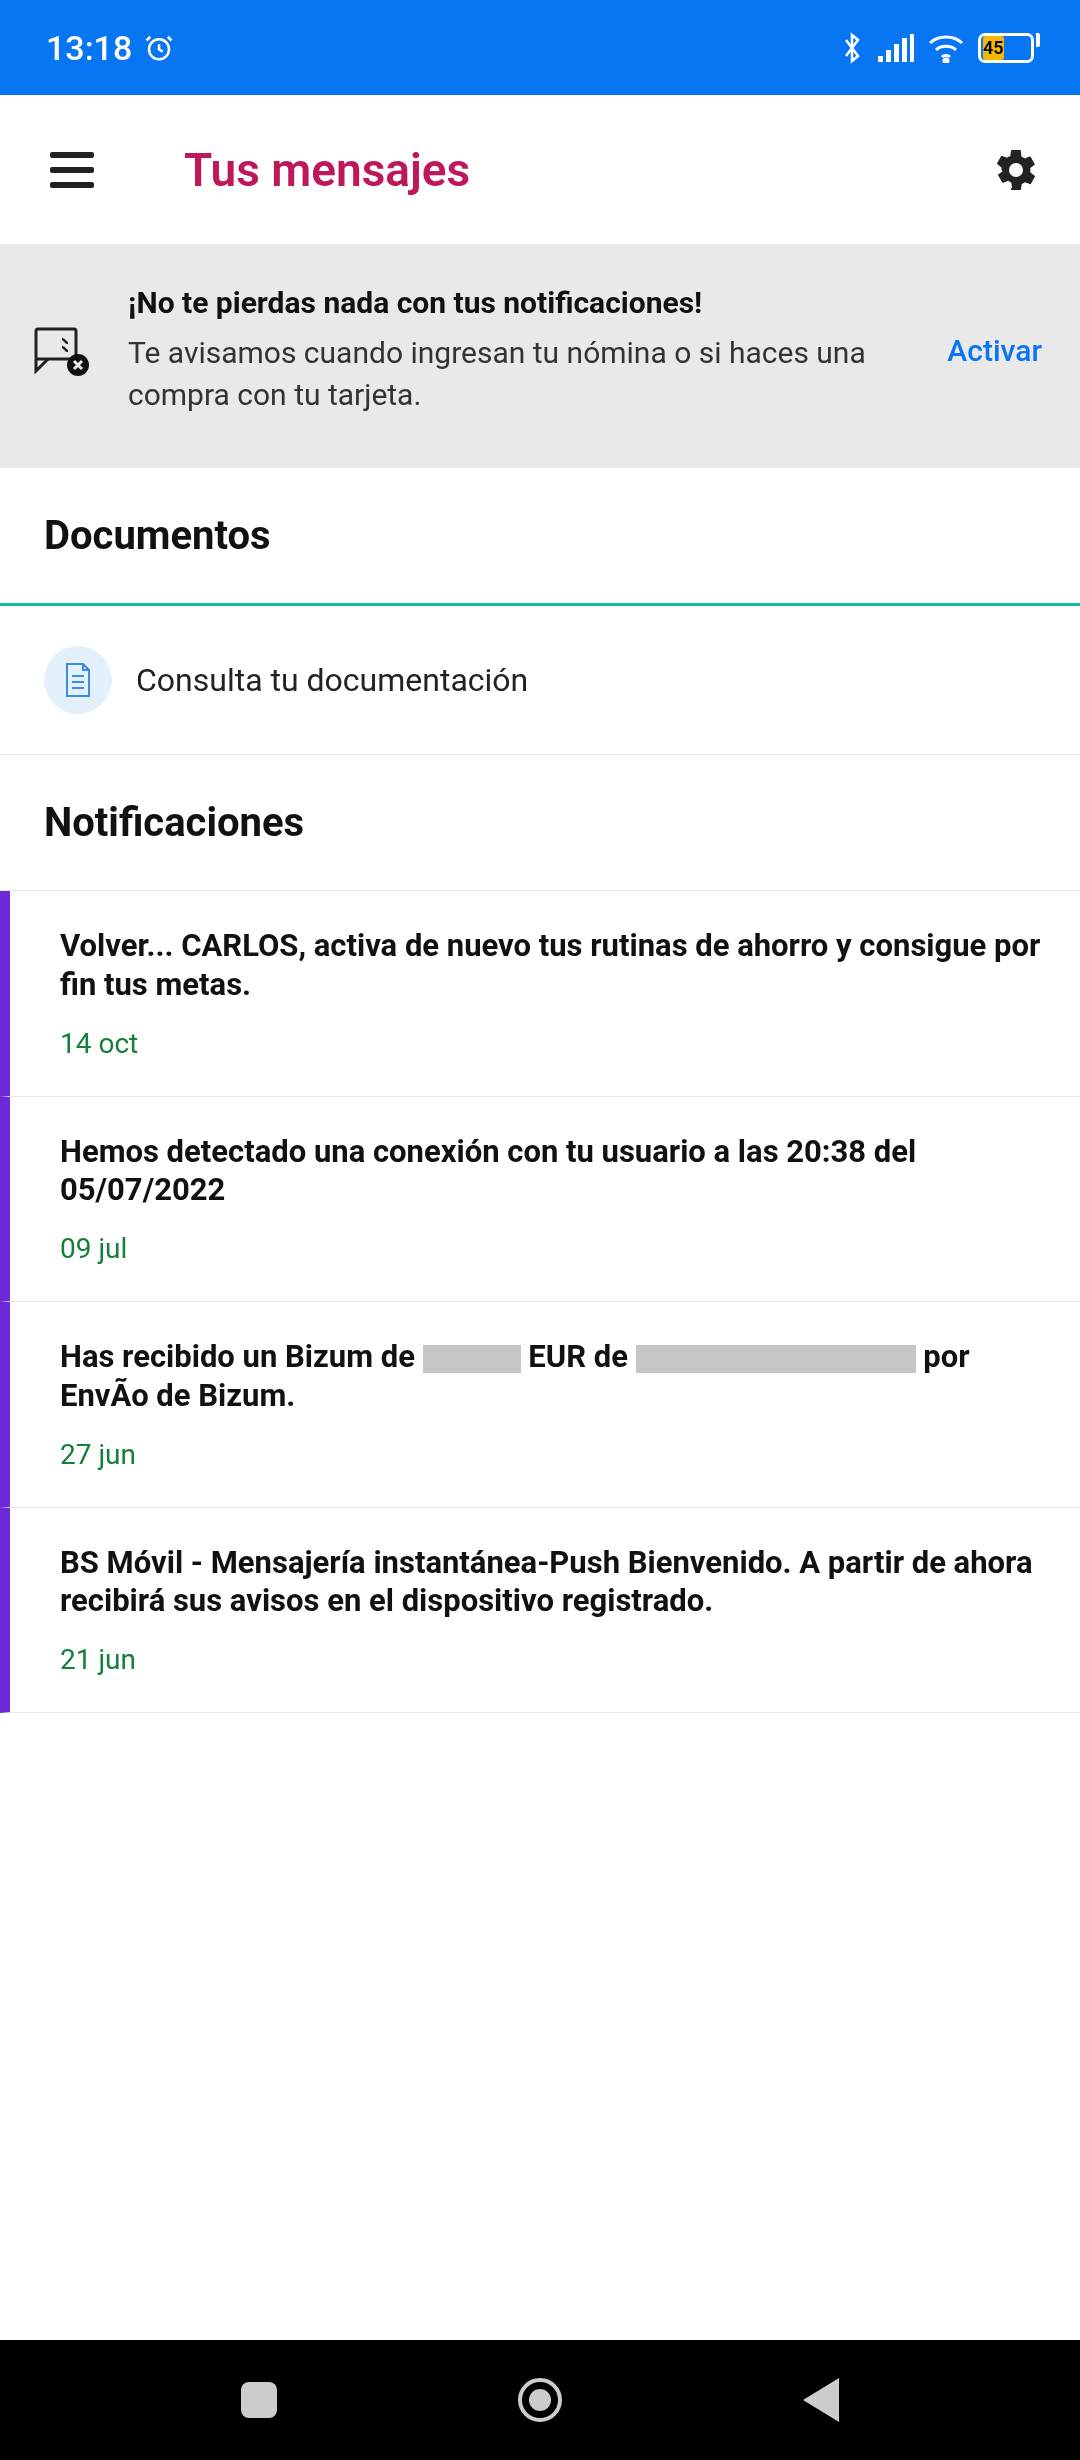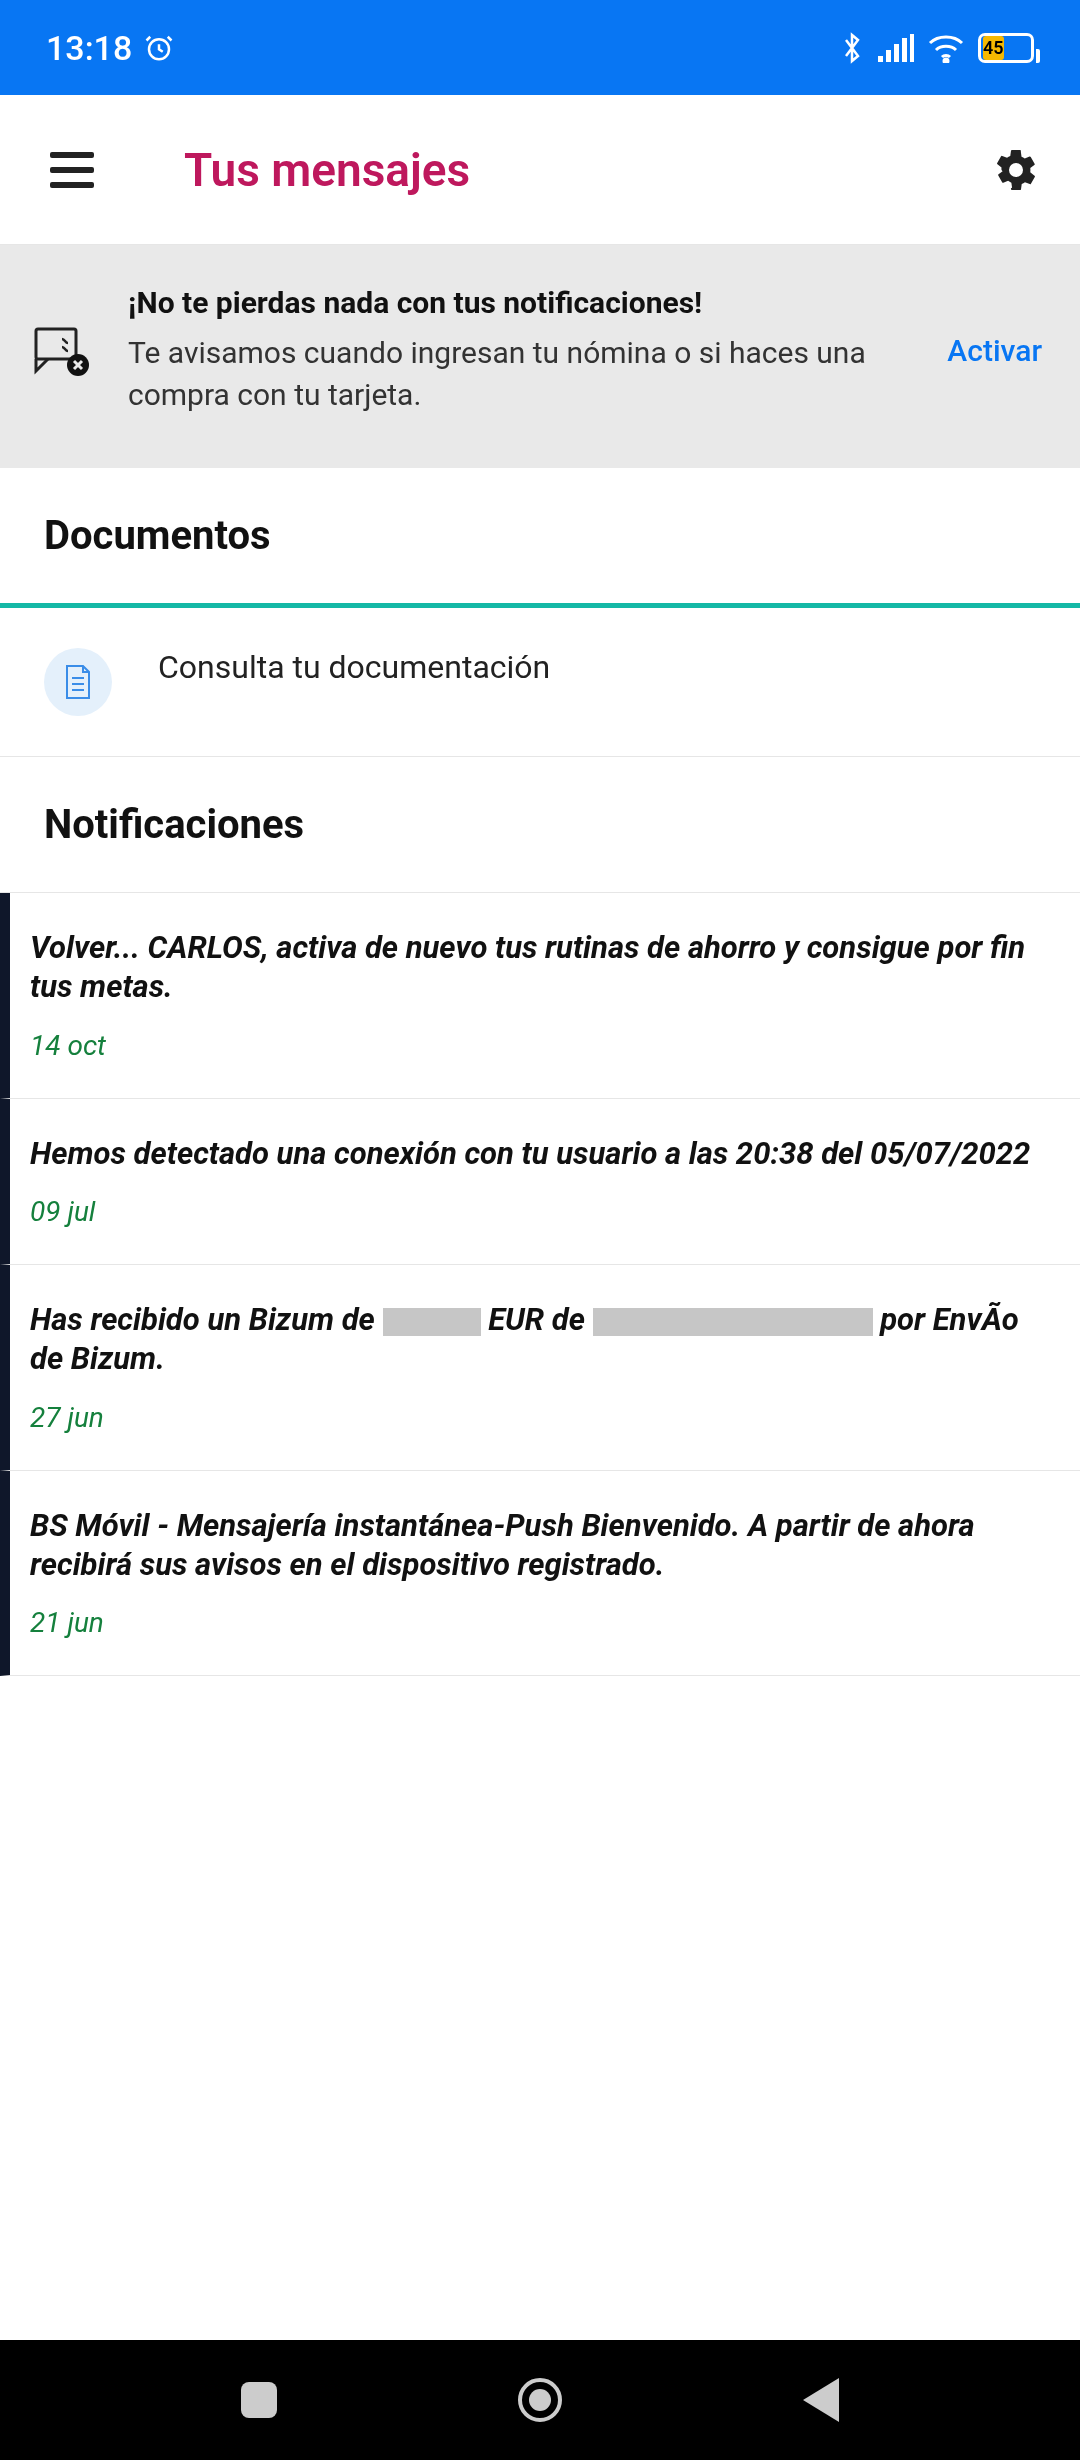--- a/index.html
+++ b/index.html
@@ -22,21 +22,21 @@
   align-items: center;
   justify-content: space-between;
   padding: 0 40px 0 46px;
 }
 .status-left { display: flex; align-items: center; gap: 12px; font-size: 34px; font-weight: 500; }
 .status-right { display: flex; align-items: center; gap: 14px; }
 .alarm-icon { width: 30px; height: 30px; }
 .bt-icon { width: 24px; height: 32px; }
 .signal-icon { width: 36px; height: 28px; }
 .wifi-icon { width: 36px; height: 30px; }
-.battery { display: flex; align-items: flex-end; gap: 2px; }
+.battery { display: flex; align-items: flex-start; gap: 2px; }
 .battery-body {
   width: 56px; height: 30px;
   border: 3px solid #fff;
   border-radius: 7px;
   position: relative;
   display: flex;
   align-items: center;
   padding: 0 2px;
 }
 .battery-fill {
@@ -79,45 +79,45 @@
 .banner-title { font-size: 30px; font-weight: 700; color: #111; margin-bottom: 12px; }
 .banner-desc { font-size: 30px; color: #333; line-height: 1.4; }
 .banner-action { font-size: 30px; color: #0876f3; font-weight: 500; cursor: pointer; padding-right: 8px; margin-left: 9px; }
 
 
 .section-header { padding: 44px 44px; }
 .section-title { font-size: 40px; font-weight: 700; color: #111; }
 
 
 .doc-row {
-  border-top: 5px solid #14b8a6;
+  border-top: 3px solid #14b8a6;
   border-bottom: 1px solid #e6e6e6;
   padding: 40px 44px;
   display: flex;
-  gap: 46px;
+  align-items: center;
+  gap: 24px;
   cursor: pointer;
 }
 .doc-icon-wrap {
   width: 68px; height: 68px;
   background: #e4f0fb;
   border-radius: 50%;
   display: flex;
   align-items: center;
   justify-content: center;
 }
 .doc-label { font-size: 32px; color: #222; }
 
 
 .notif-list { border-top: 1px solid #e6e6e6; }
 .notif-item {
   border-bottom: 1px solid #e6e6e6;
-  border-left: 10px solid #0f172a;
-  padding: 36px 36px 36px 20px;
+  border-left: 10px solid #6d28d9;
+  padding: 36px 36px 36px 50px;
   cursor: pointer;
-  font-style: italic;
 }
 .notif-title { font-size: 31px; font-weight: 700; color: #111; line-height: 1.25; }
 .notif-title .redacted {
   display: inline-block;
   background: #c6c6c6;
   height: 28px;
   vertical-align: middle;
 }
 .notif-date { font-size: 28px; color: #15803d; margin-top: 22px; }
 

